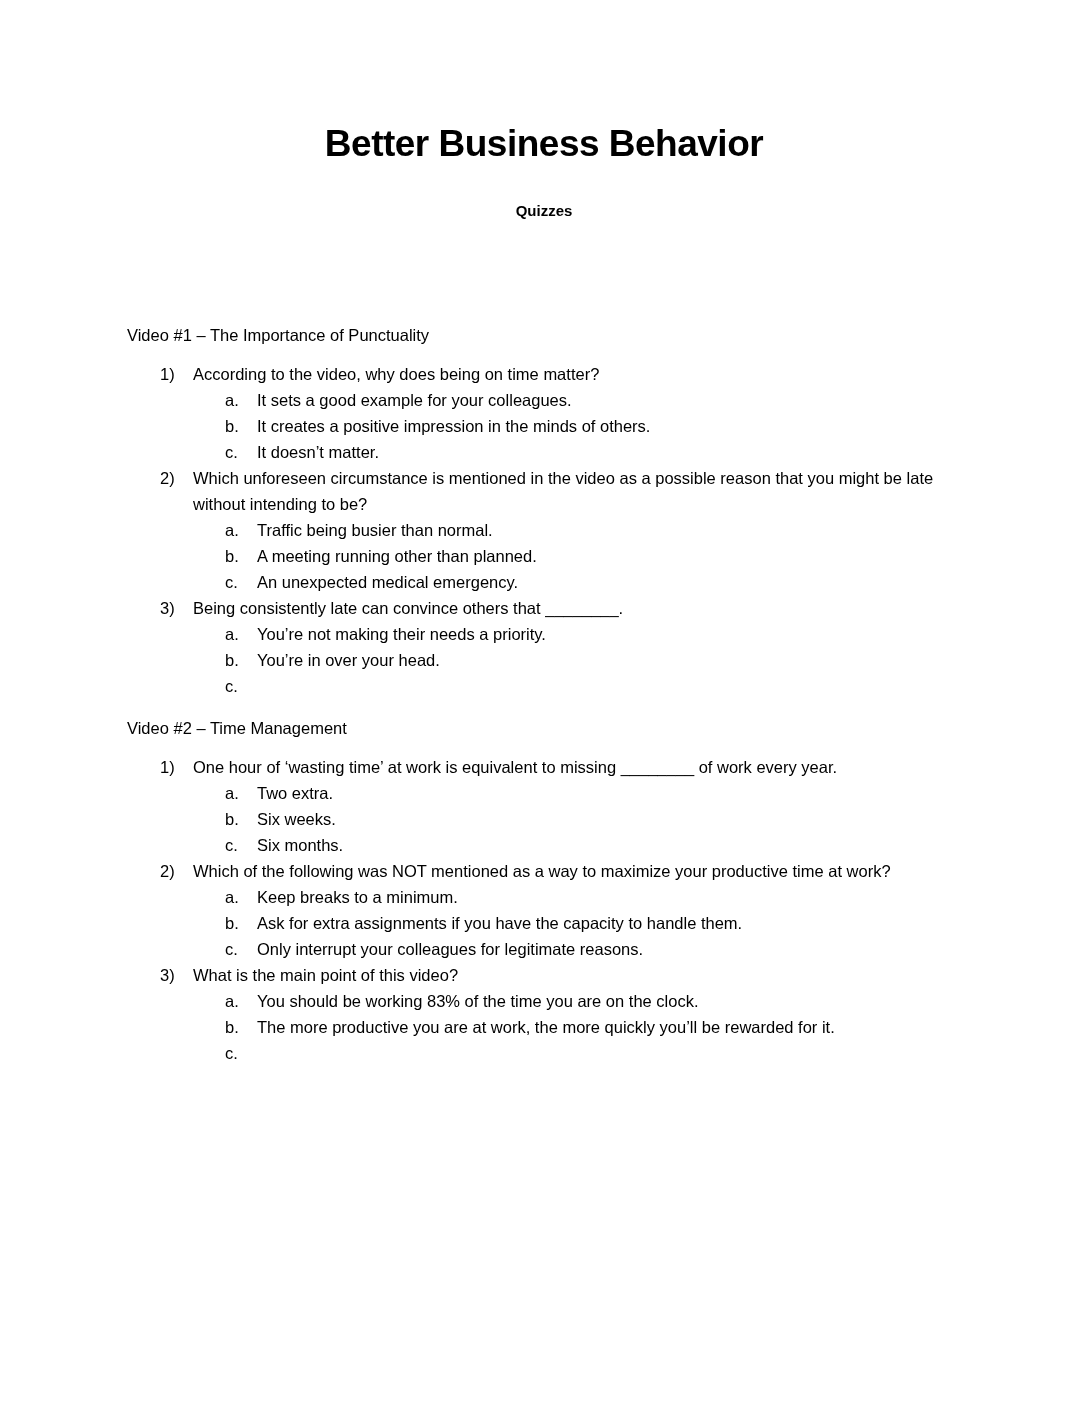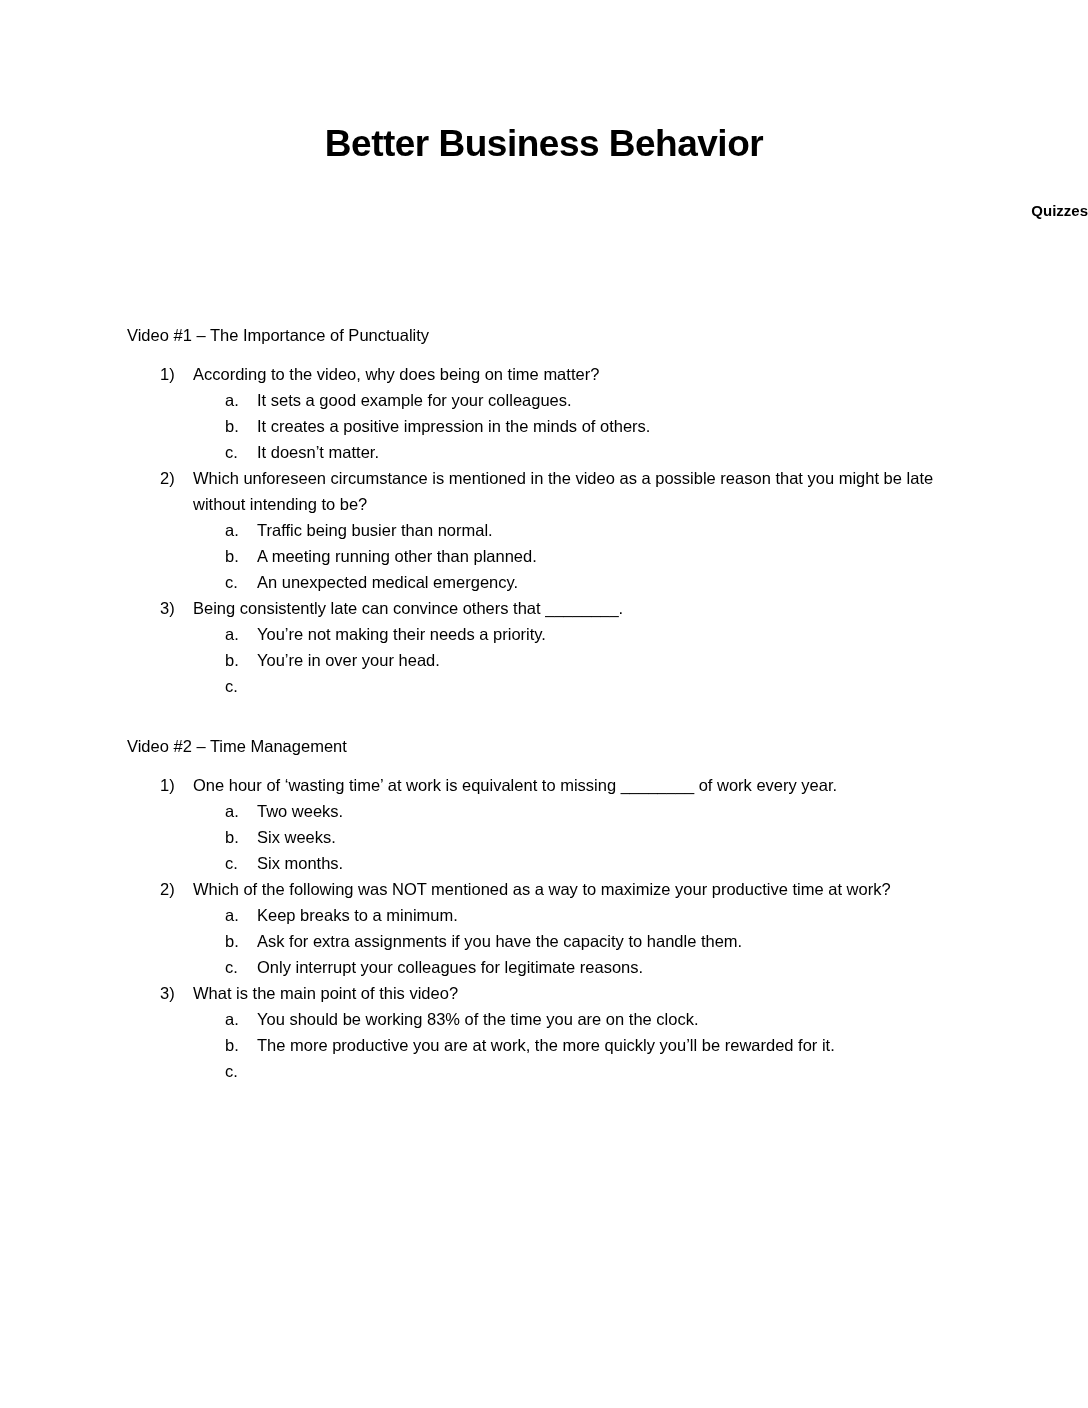--- a/index.html
+++ b/index.html
@@ -21,33 +21,33 @@
     padding-top: 122px;
   }
   .doc-title {
     text-align: center;
     font-size: 37px;
     font-weight: bold;
     line-height: 44px;
     letter-spacing: -0.5px;
   }
   .doc-subtitle {
-    text-align: right;
+    text-align: center;
     font-size: 15px;
     font-weight: bold;
     margin-top: 34px;
     line-height: 22px;
   }
   .content {
     box-sizing: border-box;
     padding: 0 118px 0 127px;
     font-size: 16.5px;
   }
   .section-1 { margin-top: 100px; }
-  .section-2 { margin-top: 60px; }
+  .section-2 { margin-top: 42px; }
   .section-heading {
     font-size: 16.5px;
     font-weight: normal;
     line-height: 26px;
     margin-bottom: 13px;
   }
   .question {
     position: relative;
     padding-left: 66px;
     line-height: 26px;
@@ -134,21 +134,21 @@
 
     <div class="section-2">
       <div class="section-heading">Video #2 – Time Management</div>
 
       <div class="question">
         <span class="qnum">1)</span>
         <span>One hour of ‘wasting time’ at work is equivalent to missing ________ of work every year.</span>
       </div>
       <div class="option">
         <span class="oletter">a.</span>
-        <span>Two weeks.</span>
+        <span>Two extra.</span>
       </div>
       <div class="option">
         <span class="oletter">b.</span>
         <span>Six weeks.</span>
       </div>
       <div class="option">
         <span class="oletter">c.</span>
         <span>Six months.</span>
       </div>
 

